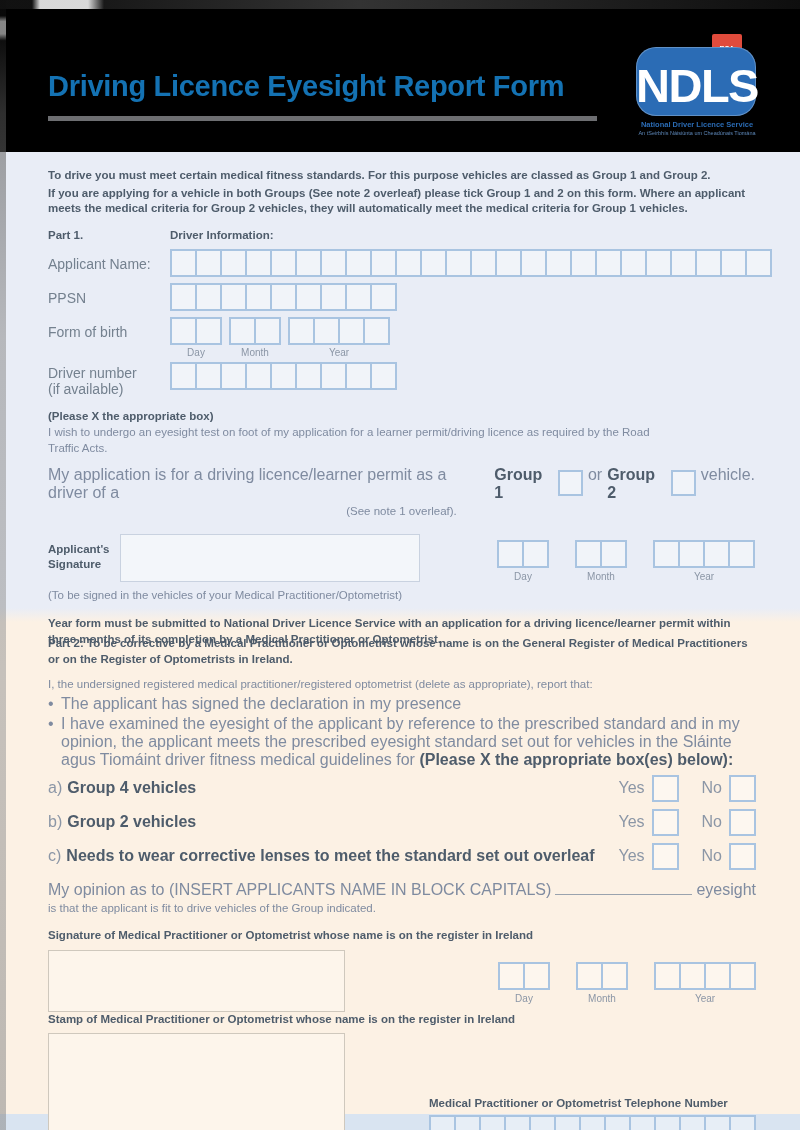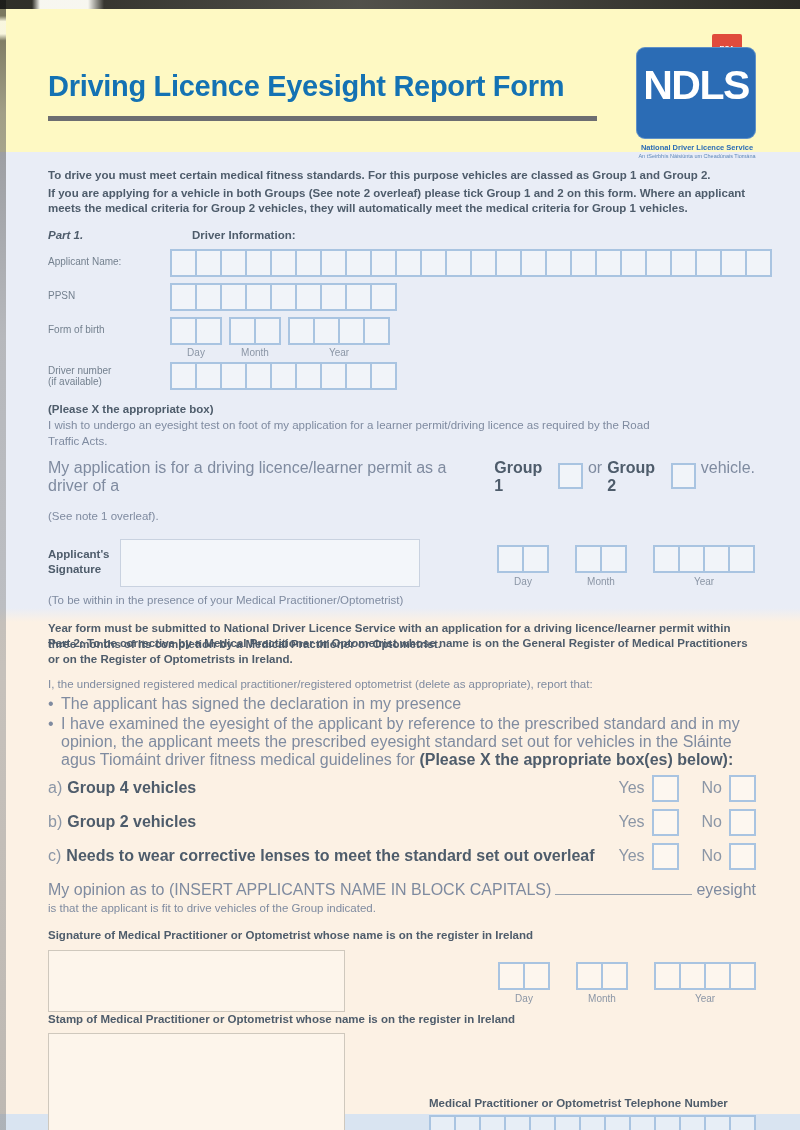--- a/index.html
+++ b/index.html
@@ -7,26 +7,26 @@
   body { font-family:"Liberation Sans","DejaVu Sans",sans-serif; }
   .page { position:relative; width:800px; height:1130px; background:#fbfbfb; overflow:hidden; }
 
   
   .edge-top { position:absolute; top:0; left:0; width:800px; height:9px; z-index:50;
     background:linear-gradient(90deg,#141414 0%,#141414 4%,#f6f6f6 5%,#f6f6f6 11%,#1c1c1c 13%,#3a3a3a 45%,#222 75%,#101010 100%); opacity:.88; }
   .edge-left { position:absolute; top:0; left:0; width:6px; height:1130px; z-index:50;
     background:linear-gradient(180deg,#101010 0%,#101010 1.4%,#f4f4f4 1.9%,#f4f4f4 3%,#1a1a1a 3.6%,#555 10%,#8d8d8d 30%,#9a9a9a 60%,#8a8a8a 100%); opacity:.55; }
 
   
-  .header { position:relative; height:152px; background:#fef9c3; }
+  .header { position:relative; height:152px; background:#000000; }
   .page-title { position:absolute; left:48px; top:70px; font-size:29px; font-weight:700; color:#1472b3; letter-spacing:-.3px; }
   .title-rule { position:absolute; left:48px; top:116px; width:549px; height:5px; background:#6d6e71; }
   .logo { position:absolute; left:636px; top:30px; width:122px; text-align:center; }
   .rsa-tab { position:absolute; left:76px; top:4px; width:30px; height:30px; background:#e04b3c; border-radius:2px; color:#ffffff; font-size:7px; font-weight:700; line-height:30px; text-align:center; z-index:1; }
-  .ndls-box { position:relative; z-index:2; margin-top:17px; width:120px; height:92px; background:#2b6cb5; border-radius:9px; color:#ffffff; font-size:41px; font-weight:700; letter-spacing:-1.5px; line-height:77px; text-align:center; transform:none; box-shadow:0 0 0 1px rgba(255,255,255,.25) inset; }
+  .ndls-box { position:relative; z-index:2; margin-top:17px; width:120px; height:69px; background:#2b6cb5; border-radius:20px; color:#ffffff; font-size:47px; font-weight:700; letter-spacing:-1.5px; line-height:77px; text-align:center; transform:none; box-shadow:0 0 0 1px rgba(255,255,255,.25) inset; }
   .logo-sub { margin-top:4px; font-size:7.5px; font-weight:700; color:#2b6cb5; white-space:nowrap; }
   .logo-sub-irish { margin-top:1px; font-size:5.5px; color:#5d87b8; white-space:nowrap; }
 
   
   .part1 { background:#e9edf6; padding:16px 45px 0 48px; height:456px; }
   .section-fade { height:14px; background:linear-gradient(180deg,#e9edf6,#fcf1e4); }
   .part2 { background:#fcf1e4; padding:4px 44px 0 48px; height:492px; }
   .bottom-strip { height:17px; background:#d9e4f1; }
 
   
@@ -35,38 +35,38 @@
   p, .row { font-size:11.5px; line-height:15.5px; }
   .small-label { font-size:10px; color:#8b96a6; }
 
   
   .cbox { display:inline-block; width:27px; height:28px; border:2px solid #a9c4e1; background:rgba(255,255,255,.38); margin-left:-2px; }
   .cbox:first-child { margin-left:0; }
   .boxset { display:inline-flex; }
 
   
   .frow { display:flex; align-items:flex-start; margin-bottom:6px; }
-  .flabel { width:122px; flex:none; padding-top:7px; font-size:10px; color:#74818f; }
+  .flabel { width:122px; flex:none; padding-top:7px; font-size:14px; color:#74818f; }
   .dob-gap { margin-right:7px; }
   .dob-labels { display:flex; margin-left:122px; margin-top:2px; margin-bottom:4px; }
   .dob-labels span { text-align:center; }
   .dl-day { width:52px; margin-right:7px; }
   .dl-month { width:52px; margin-right:7px; }
   .dl-year { width:102px; }
 
   .intro-p { margin-bottom:2px; font-size:11.5px; }
   .part1-head { display:flex; margin:12px 0 8px 0; }
-  .part1-head .ph-label { width:144px; flex:none;font-style:italic; }
+  .part1-head .ph-label { width:122px; flex:none; }
 
   .note-bold { margin-top:12px; }
   .wish { max-width:625px; margin-top:1px; }
 
   .app-line { margin-top:10px; display:flex; flex-wrap:nowrap; }
   .inline-box { display:inline-block; width:26px; height:26px; border:2px solid #a9c4e1; background:rgba(255,255,255,.38); margin:0 5px 0 7px; position:relative; top:4px; }
-  .see-note { margin-top:14px; }
+  .see-note { margin-top:2px;text-align:center; }
 
   
   .sigrow { display:flex; margin-top:14px; }
   .sig-label { width:72px; flex:none; padding-top:8px; font-size:11.5px; line-height:15px; }
   .sigbox1 { width:300px; height:48px; background:#f3f6fa; border:1px solid #c9d2e0; }
   .dateblock { margin-left:auto; }
   .dg-row { display:flex; }
   .dg-gap { margin-right:26px; }
   .dg-labels { display:flex; margin-top:3px; }
   .dg-labels span { text-align:center; }
@@ -255,21 +255,21 @@
               <span class="cbox"></span>
             </span>
         </div>
         <div class="dg-labels small-label">
           <span class="dgl-day">Day</span>
           <span class="dgl-month">Month</span>
           <span class="dgl-year">Year</span>
         </div>
       </div>
     </div>
-    <p class="signed-note t-light">(To be within in the presence of your Medical Practitioner/Optometrist)</p>
+    <p class="signed-note t-light">(To be signed in the vehicles of your Medical Practitioner/Optometrist)</p>
 
     <p class="submit-note t-dark">Year form must be submitted to National Driver Licence Service with an application for a driving licence/learner permit within three months of its completion by a Medical Practitioner or Optometrist.</p>
   </div>
 
   <div class="section-fade"></div>
 
   <div class="part2">
     <p class="p2-head t-dark">Part 2: To be corrective by a Medical Practitioner or Optometrist whose name is on the General Register of Medical Practitioners or on the Register of Optometrists in Ireland.</p>
     <p class="p2-intro t-light">I, the undersigned registered medical practitioner/registered optometrist (delete as appropriate), report that:</p>
 

